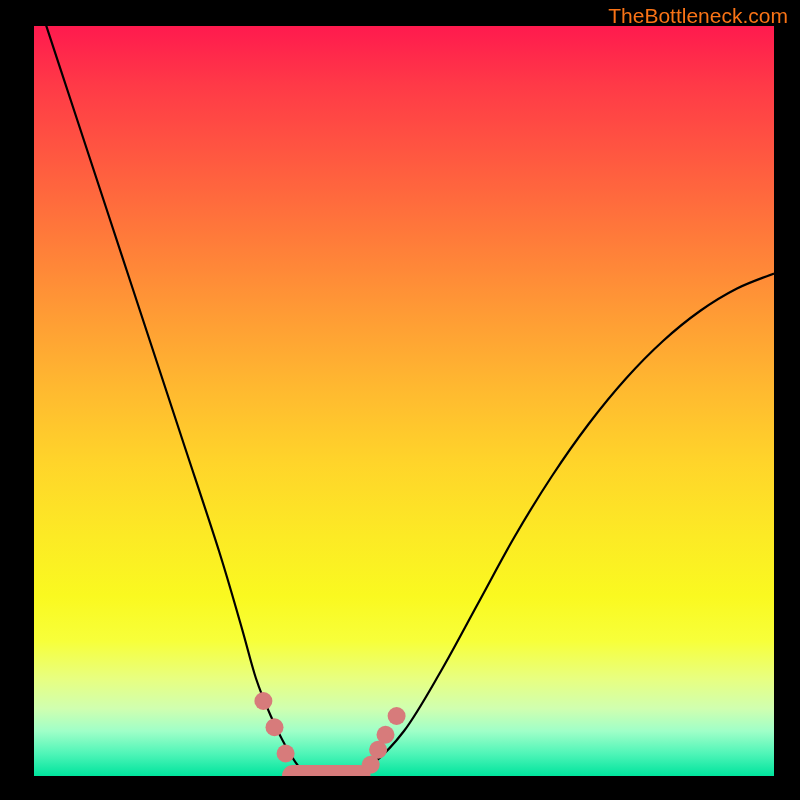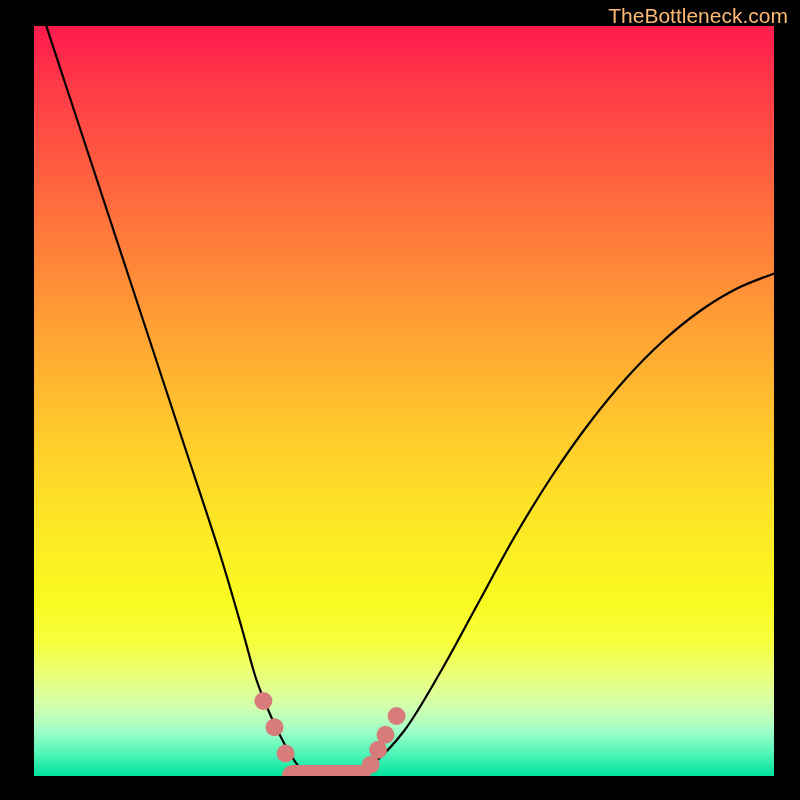--- a/index.html
+++ b/index.html
@@ -8,21 +8,21 @@
     width: 800px;
     height: 800px;
     background: #000;
     position: relative;
     font-family: Arial, sans-serif;
   }
   .watermark {
     position: absolute;
     top: 4px;
     right: 12px;
-    color: #fdba74;
+    color: #f97316;
     font-size: 21px;
     font-weight: 500;
     z-index: 10;
   }
   .plot-area {
     position: absolute;
     left: 34px;
     top: 26px;
     width: 740px;
     height: 750px;

